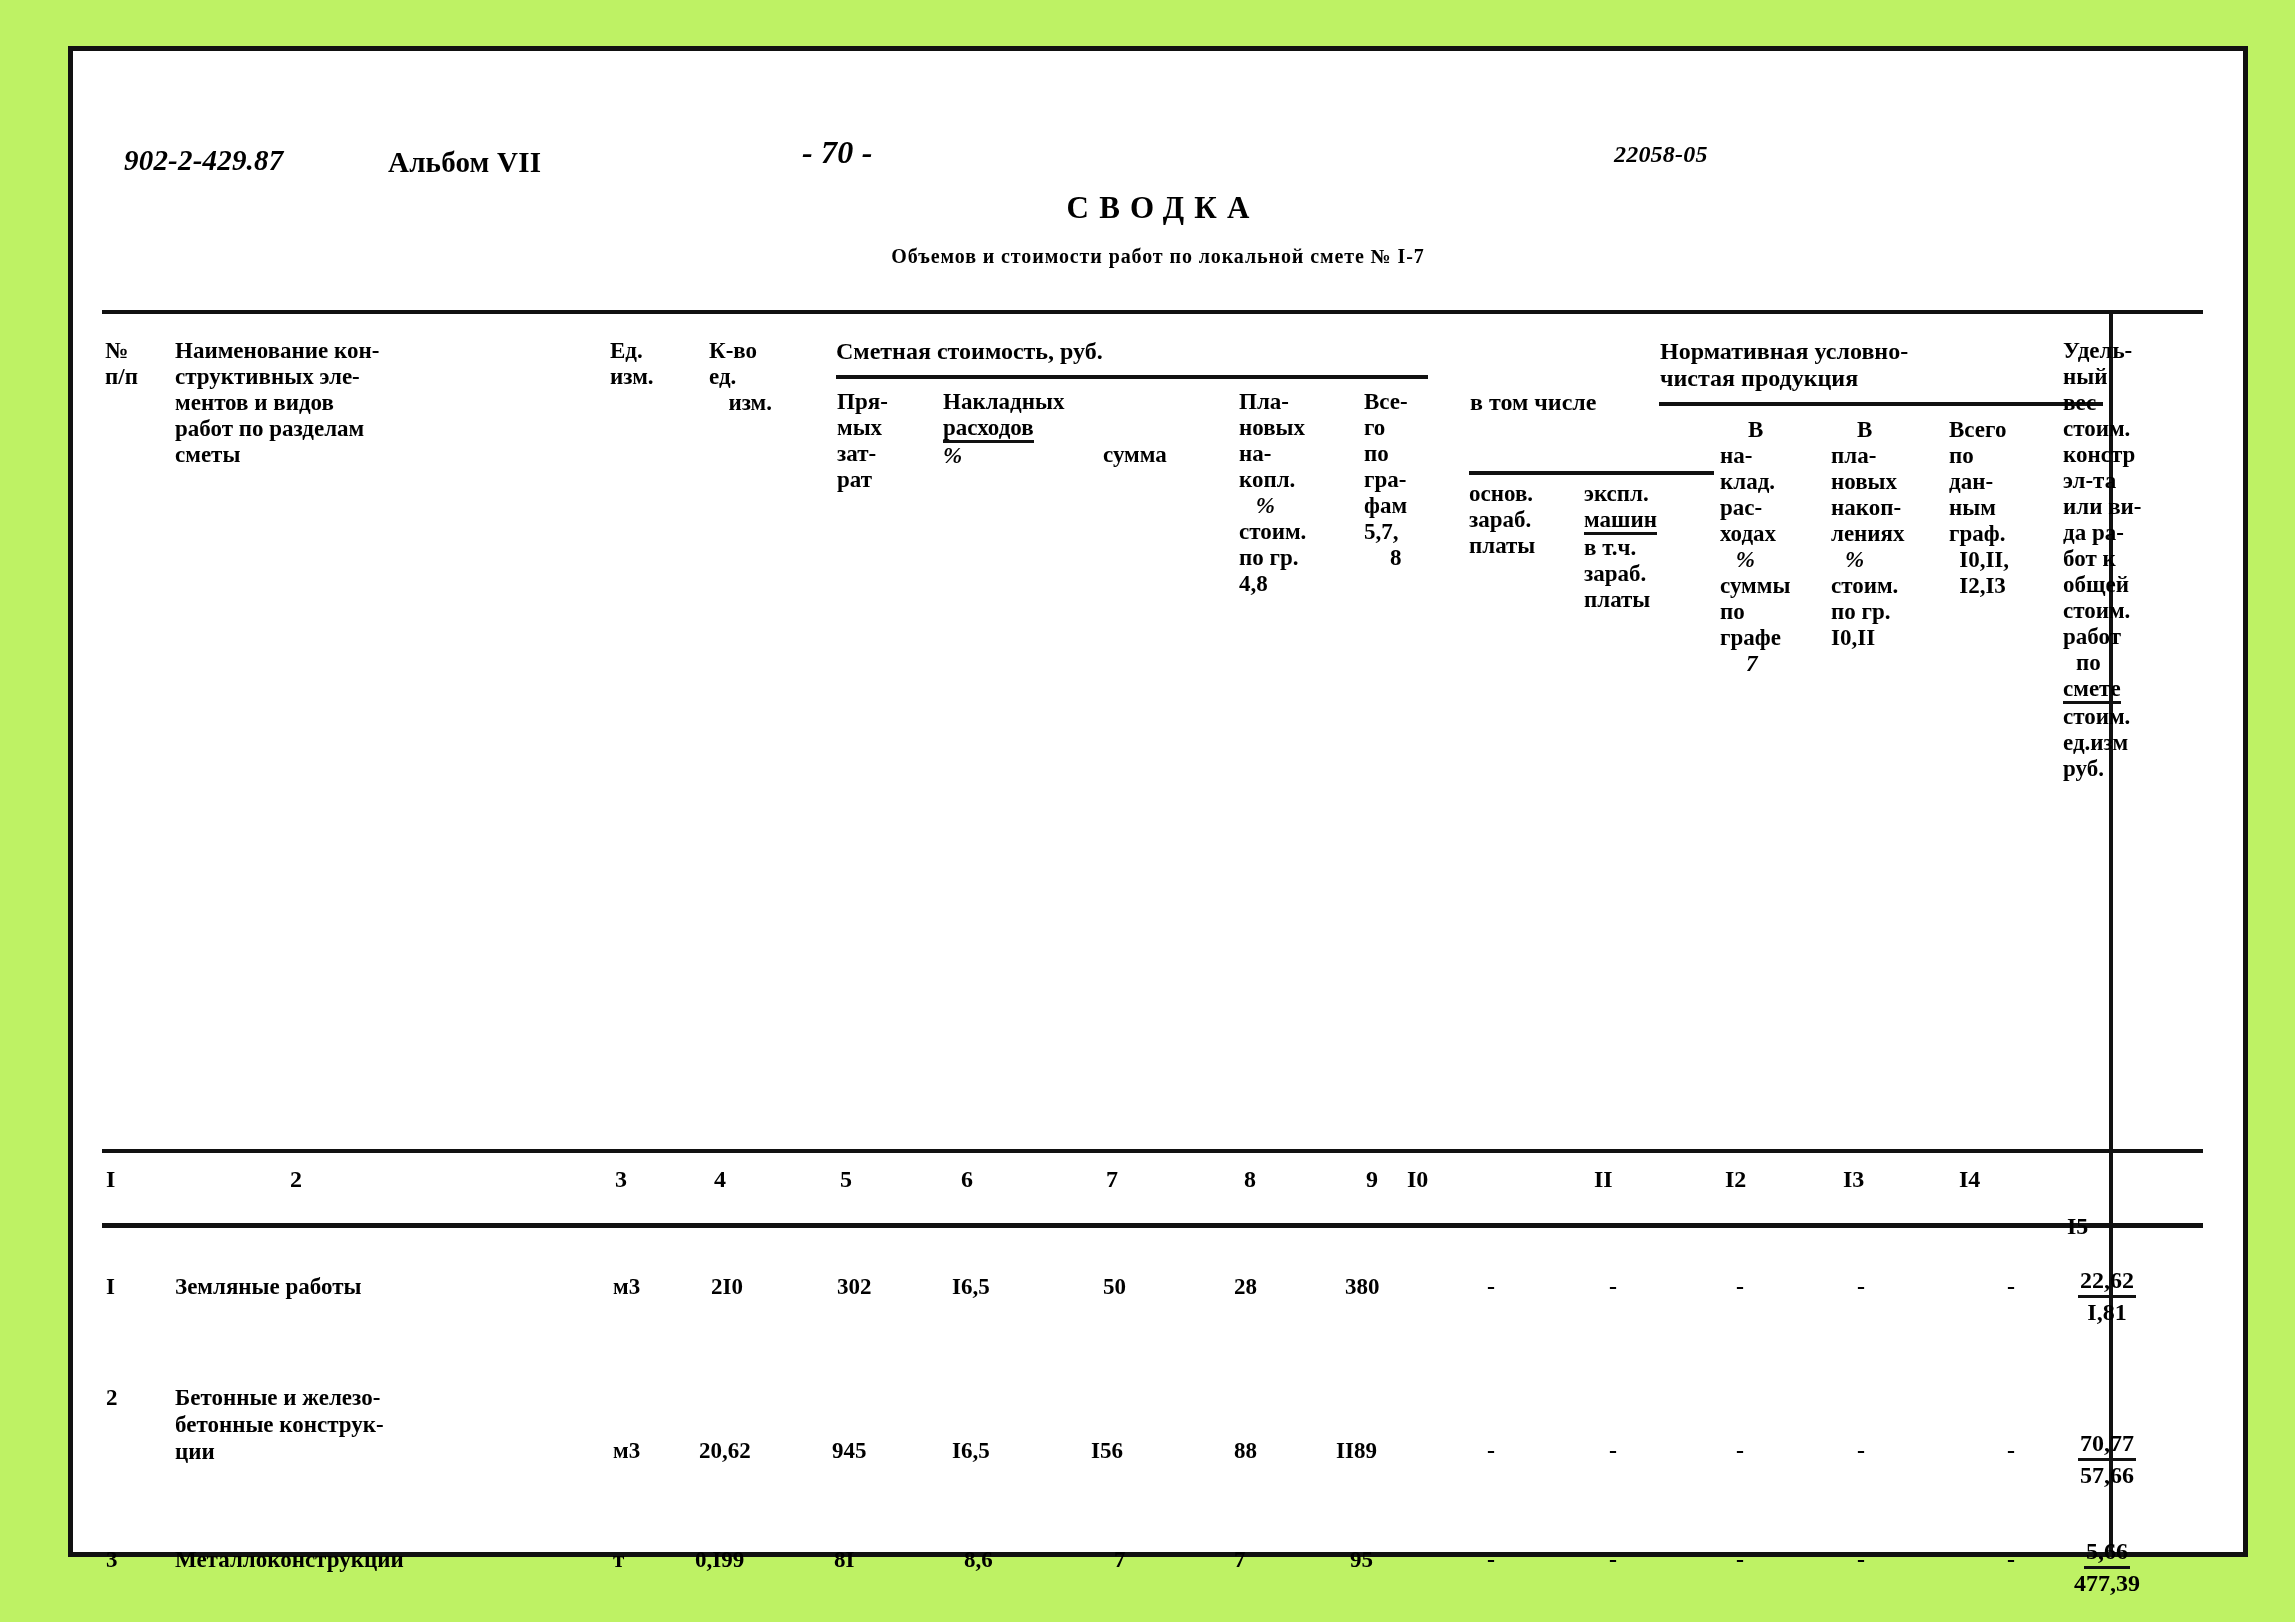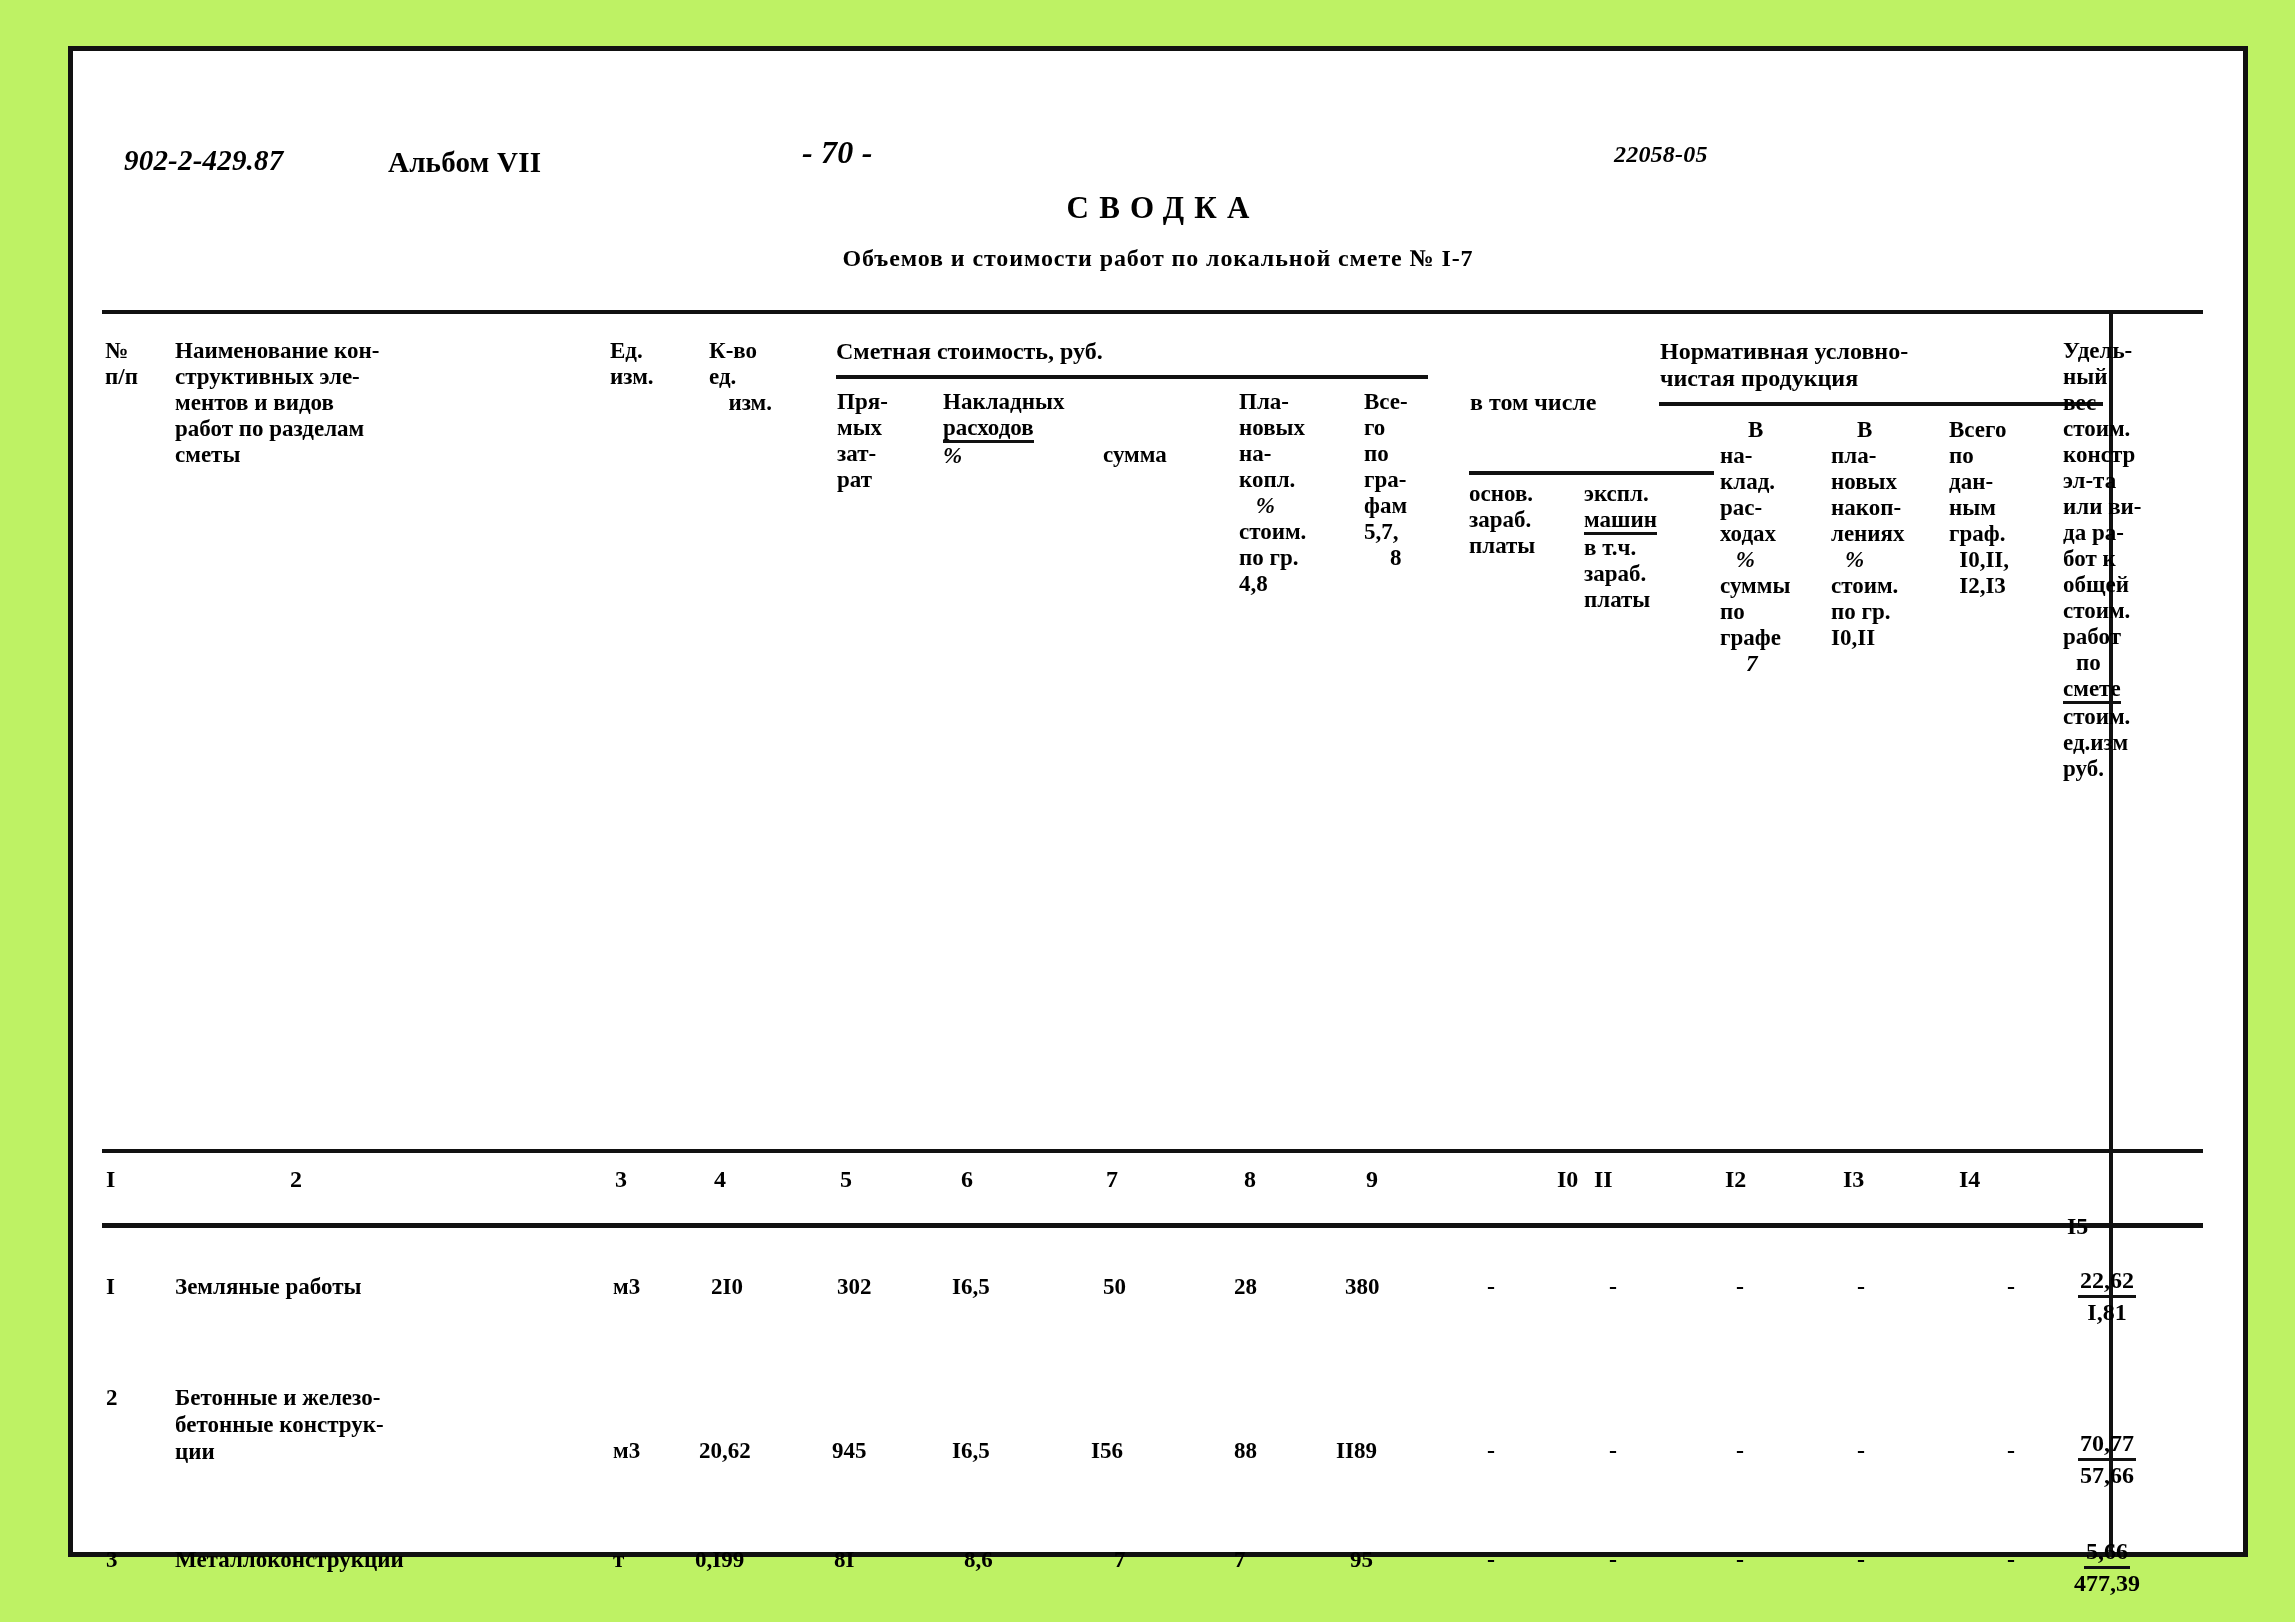--- a/index.html
+++ b/index.html
@@ -22,21 +22,21 @@
     background:#fff;
   }
 
   
   .hdr{position:absolute;font-family:Liberation Serif, serif;font-weight:bold;letter-spacing:0.2px;}
   #doc-code{left:51px;top:93px;font-size:29px;font-style:italic;font-family:"Liberation Serif",serif;}
   #album{left:315px;top:95px;font-size:29px;}
   #page-no{left:729px;top:83px;font-size:32px;font-style:italic;}
   #doc-no{left:1541px;top:90px;font-size:24px;font-style:italic;}
   #svodka{left:0;top:139px;width:100%;text-align:center;font-size:31px;letter-spacing:10.2px;text-indent:10.2px;}
-  #subtitle{left:0;top:194px;width:100%;text-align:center;font-size:24px;letter-spacing:0.9px;}
+  #subtitle{left:0;top:194px;width:100%;text-align:center;font-size:20px;letter-spacing:0.9px;}
   .hline{position:absolute;left:29px;background:#111;}
   #rule-top{top:259px;width:2101px;height:4.2px;}
   #rule-numtop{top:1098px;width:2101px;height:4.2px;}
   #rule-numbot{top:1172px;width:2101px;height:5.1px;}
 
   .vline{position:absolute;background:#111;width:3.7px;}
   #vline-right{left:2036px;top:259px;height:1245px;}
 
   .cell{position:absolute;font-size:23px;line-height:27px;font-weight:bold;}
   .hdcell{position:absolute;font-size:23px;line-height:26px;font-weight:bold;letter-spacing:0px;}
@@ -214,21 +214,21 @@
 
     <div class="num" style="left:33px;top:1115px;">I</div>
     <div class="num" style="left:217px;top:1115px;">2</div>
     <div class="num" style="left:542px;top:1115px;">3</div>
     <div class="num" style="left:641px;top:1115px;">4</div>
     <div class="num" style="left:767px;top:1115px;">5</div>
     <div class="num" style="left:888px;top:1115px;">6</div>
     <div class="num" style="left:1033px;top:1115px;">7</div>
     <div class="num" style="left:1171px;top:1115px;">8</div>
     <div class="num" style="left:1293px;top:1115px;">9</div>
-    <div class="num" style="left:1484px;top:1115px;text-align:right;">I0</div>
+    <div class="num" style="left:1334px;top:1115px;text-align:right;">I0</div>
     <div class="num" style="left:1521px;top:1115px;">II</div>
     <div class="num" style="left:1652px;top:1115px;">I2</div>
     <div class="num" style="left:1770px;top:1115px;">I3</div>
     <div class="num" style="left:1886px;top:1115px;">I4</div>
     <div class="num" style="left:1994px;top:1115px;margin-top:47px;">I5</div>
 
     <div class="cell" style="left:33px;top:1222px;">
       <span>I</span>
     </div>
     <div class="cell" style="left:102px;top:1222px;width:416px;">

